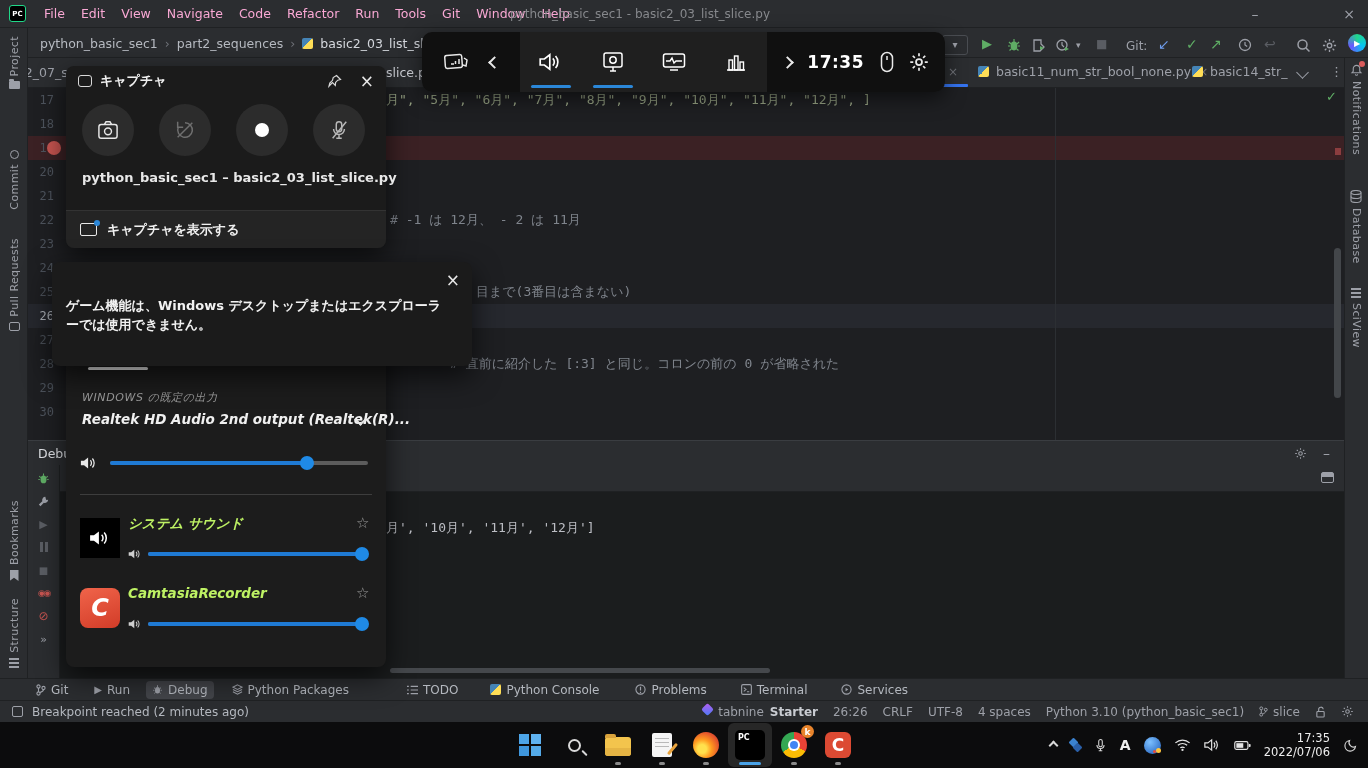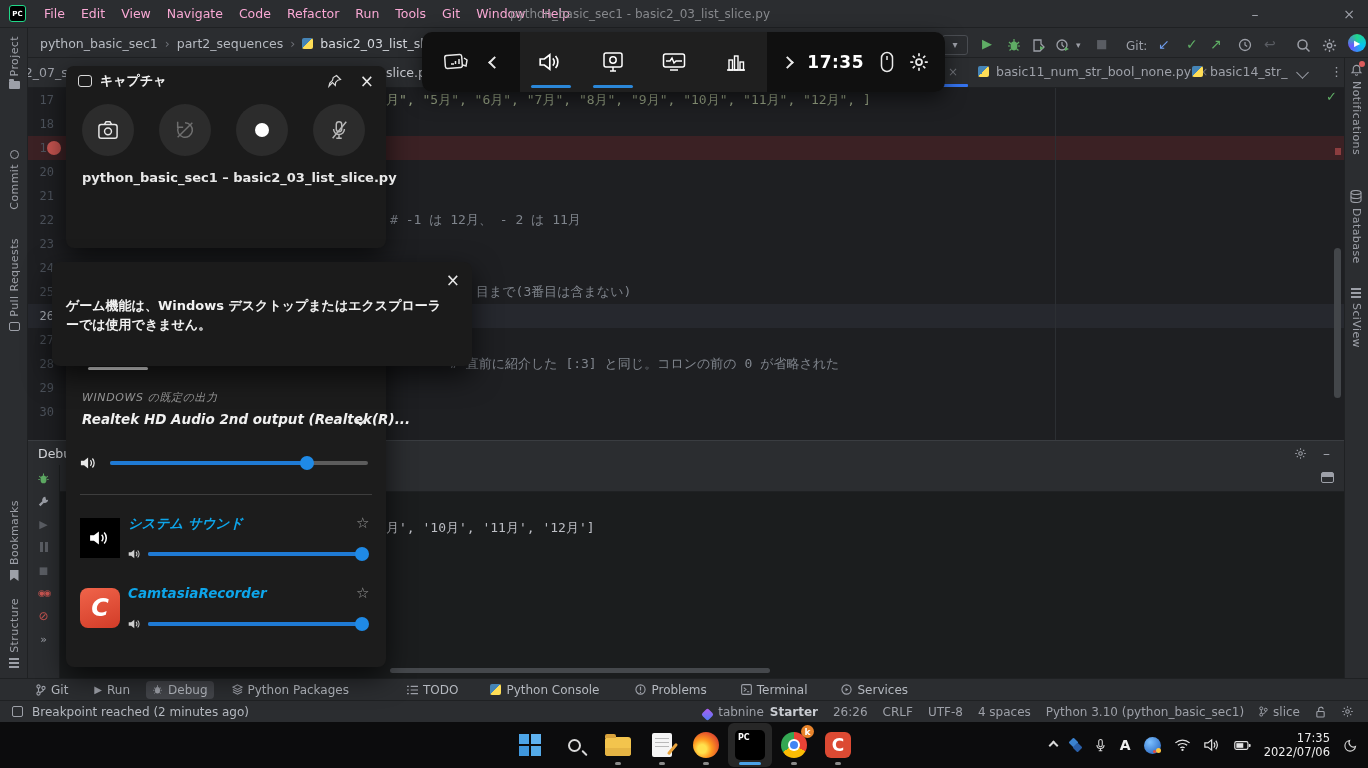--- a/index.html
+++ b/index.html
@@ -100,21 +100,21 @@
 
   .gb-audio { left:66px; top:331px; width:320px; height:336px; z-index:5; background:#1c1c1c;font-style:italic; }
   .aud-tab { position:absolute; font-size:13px; font-weight:bold; }
   .aud-underline { position:absolute; left:22px; top:36px; width:60px; height:3px; background:#f0f0f0; border-radius:2px; }
   .aud-label { position:absolute; left:16px; top:59px; font-size:11px; letter-spacing:.6px; color:#9a9a9a; }
   .aud-device { position:absolute; left:16px; top:80px; font-size:13.5px; font-weight:bold; color:#f0f0f0; white-space:nowrap; }
   .slider-track { position:absolute; height:4px; border-radius:2px; background:#5c5c5c; }
   .slider-fill { position:absolute; height:4px; border-radius:2px; background:#1f7ad4; }
   .slider-thumb { position:absolute; width:14px; height:14px; border-radius:50%; background:#1f8ae6; }
   .aud-divider { position:absolute; left:14px; top:163px; width:292px; height:1px; background:#3d3d3d; }
-  .chan-name { position:absolute; font-size:13.5px; font-weight:bold; color:#0ea5e9; }
+  .chan-name { position:absolute; font-size:13.5px; font-weight:bold; color:#bef264; }
   .chan-star { position:absolute; font-size:15px; color:#9a9a9a; }
   .sys-ico { position:absolute; left:14px; width:40px; height:40px; background:#000; display:flex; align-items:center; justify-content:center; }
   .cam-ico { position:absolute; left:14px; width:40px; height:40px; border-radius:8px; background:linear-gradient(160deg,#f0644a,#d23c28);
              display:flex; align-items:center; justify-content:center; color:#fff; font-weight:bold; font-size:24px; }
 
   
   .taskbar { left:0; top:722px; width:1368px; height:46px; background:#0c0c0d; z-index:8; display:flex; align-items:center; }
   .tb-center { position:absolute; left:508px; top:0; height:46px; display:flex; align-items:center; }
   .tb-btn { width:44px; height:44px; display:flex; align-items:center; justify-content:center; position:relative; border-radius:6px; }
   .tb-btn.active { background:#272727; }
@@ -437,21 +437,21 @@
           <path d="M5 4l3 2-3 2z" fill="#9da0a8"></path>
         </svg>
       <span>Services</span>
     </span>
   </div>
 
   <div class="abs statusbar">
     <span style="margin-left:12px; width:11px; height:11px; border:1.3px solid #9da0a8; border-radius:2px; display:inline-block; position:relative;"></span>
     <span style="margin-left:9px; color:#b4b8bf;">Breakpoint reached (2 minutes ago)</span>
     <span class="status-right">
-      <span style="display:flex; align-items:flex-end; gap:6px;">
+      <span style="display:flex; align-items:flex-start; gap:6px;">
         <i style="width:9px; height:9px; transform:rotate(45deg); border-radius:2px; background:linear-gradient(135deg,#b45cf0,#4b7bf5);"></i>
         <span>tabnine</span>
         <b style="color:#c9ccd2;">Starter</b>
       </span>
       <span>26:26</span>
       <span>CRLF</span>
       <span>UTF-8</span>
       <span>4 spaces</span>
       <span>Python 3.10 (python_basic_sec1)</span>
       <span style="display:flex; align-items:center; gap:5px;">
@@ -553,20 +553,24 @@
       </span>
       <span class="cap-circle">
         <svg class="ic" width="20" height="22" viewBox="0 0 22 24">
             <rect x="8" y="3" width="6" height="11" rx="3" fill="none" stroke="#b9b9b9" stroke-width="1.6"></rect>
             <path d="M5 11a6 6 0 0 0 12 0M11 17v4M8 21h6" fill="none" stroke="#b9b9b9" stroke-width="1.6"></path>
             <path d="M4 21L19 3" stroke="#b9b9b9" stroke-width="1.6"></path>
           </svg>
       </span>
     </div>
     <div class="cap-src">python_basic_sec1 – basic2_03_list_slice.py</div>
+    <div class="cap-foot">
+      <span class="gal-ico"></span>
+      <span>キャプチャを表示する</span>
+    </div>
   </div>
 
   <div class="abs gb-pill">
     <div class="gb-sec-dark" style="width:98px; justify-content:space-evenly;">
       <svg class="ic" width="26" height="22" viewBox="0 0 26 22">
           <rect x="2" y="4" width="17" height="13" rx="2" transform="rotate(-4 10 10)" fill="none" stroke="#e8e8e8" stroke-width="1.5"></rect>
           <path d="M8 13h3M12.5 10v3M16 8v5" stroke="#e8e8e8" stroke-width="1.5"></path>
           <path d="M21 7l3 2-1 6-3-1" fill="none" stroke="#e8e8e8" stroke-width="1.5"></path>
         </svg>
       <span class="chev chev-l"></span>

